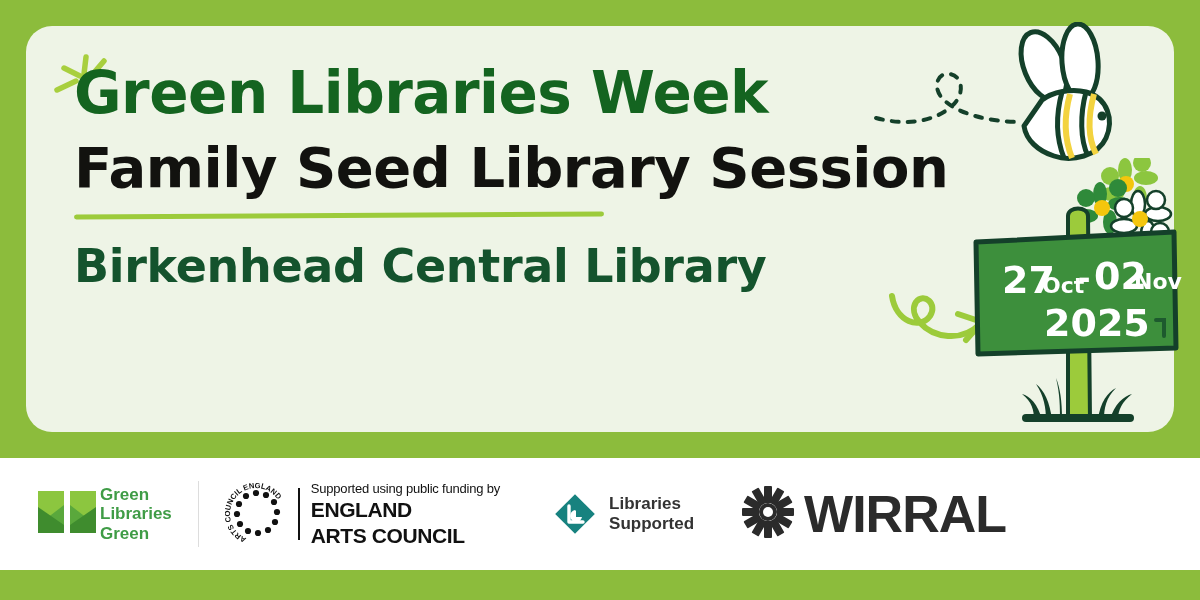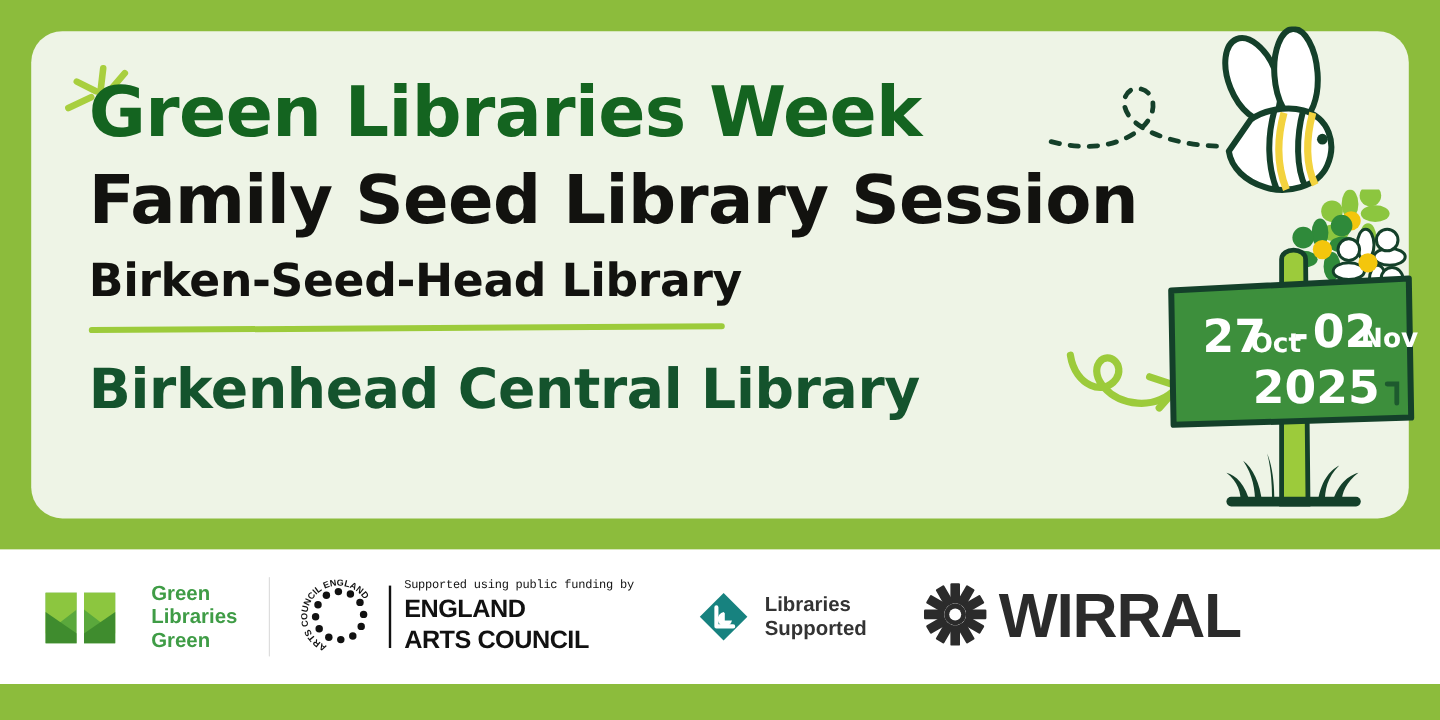--- a/index.html
+++ b/index.html
@@ -64,27 +64,27 @@
   .bee      { position:absolute; left:866px; top:22px;  width:252px; height:156px; }
   .arrow    { position:absolute; left:886px; top:274px; width:112px; height:80px; }
   .signpost { position:absolute; left:960px; top:158px; width:230px; height:290px; }
 
   
   .logobar {
     position:absolute; left:0; top:458px; width:1200px; height:112px;
     background:#ffffff;
     display:flex; align-items:center;
   }
-  .logo-glw   { margin-left:36px; display:flex; align-items:center; gap:28px; }
+  .logo-glw   { margin-left:36px; display:flex; align-items:flex-start; gap:2px; }
   .glw-text   { font-family:"Liberation Sans", sans-serif; font-size:17px;
                 font-weight:bold; color:#3f9c46; line-height:1.15; }
   .divider    { width:1px; height:66px; background:#dddddd; margin:0 26px; }
   .logo-ace   { display:flex; align-items:center; gap:11px; }
   .ace-divider{ width:2px; height:52px; background:#111111; }
-  .ace-small  { font-family:Liberation Mono, monospace; font-size:10px;
+  .ace-small  { font-family:Liberation Sans, sans-serif; font-size:13px;
                 color:#111111; letter-spacing:-0.2px; }
   .ace-big    { font-family:"Liberation Sans", sans-serif; font-size:21px;
                 font-weight:bold; color:#111111; line-height:1.1;
                 letter-spacing:-0.4px; margin-top:2px; }
   .logo-lc    { margin-left:52px; display:flex; align-items:center; gap:11px; }
   .lc-text    { font-family:"Liberation Sans", sans-serif; font-size:17px;
                 font-weight:bold; color:#333333; line-height:1.2; }
   .logo-wirral{ margin-left:46px; display:flex; align-items:flex-start; gap:8px; }
   .wirral-text{ font-family:"Liberation Sans", sans-serif; font-size:52px;
                 font-weight:bold; color:#2b2b2b; letter-spacing:-1px; }
@@ -108,21 +108,20 @@
         <line x1="13" y1="42" x2="32" y2="33"></line>
         <line x1="20" y1="20" x2="36" y2="28"></line>
         <line x1="42" y1="9" x2="40" y2="26"></line>
         <line x1="60" y1="13" x2="48" y2="27"></line>
       </g>
     </svg>
 
     <div class="text-block">
       <div class="t-week">Green Libraries Week</div>
       <div class="t-title">Family Seed Library Session</div>
-      <div class="t-sub">Birken-Seed-Head Library</div>
       <div class="rule"></div>
       <div class="t-venue">Birkenhead Central Library</div>
     </div>
 
     <svg class="bee" viewBox="0 0 252 156">
       <path d="M10 96 C 40 104, 68 100, 86 84 C 100 71, 96 54, 84 52
                C 72 50, 66 64, 76 76 C 90 92, 124 100, 156 100" fill="none" stroke="#14402a" stroke-width="4" stroke-linecap="round" stroke-dasharray="7 9"></path>
 
       <g fill="#ffffff" stroke="#14402a" stroke-width="5">
         <ellipse cx="178" cy="44" rx="20" ry="36" transform="rotate(-22 178 44)"></ellipse>

